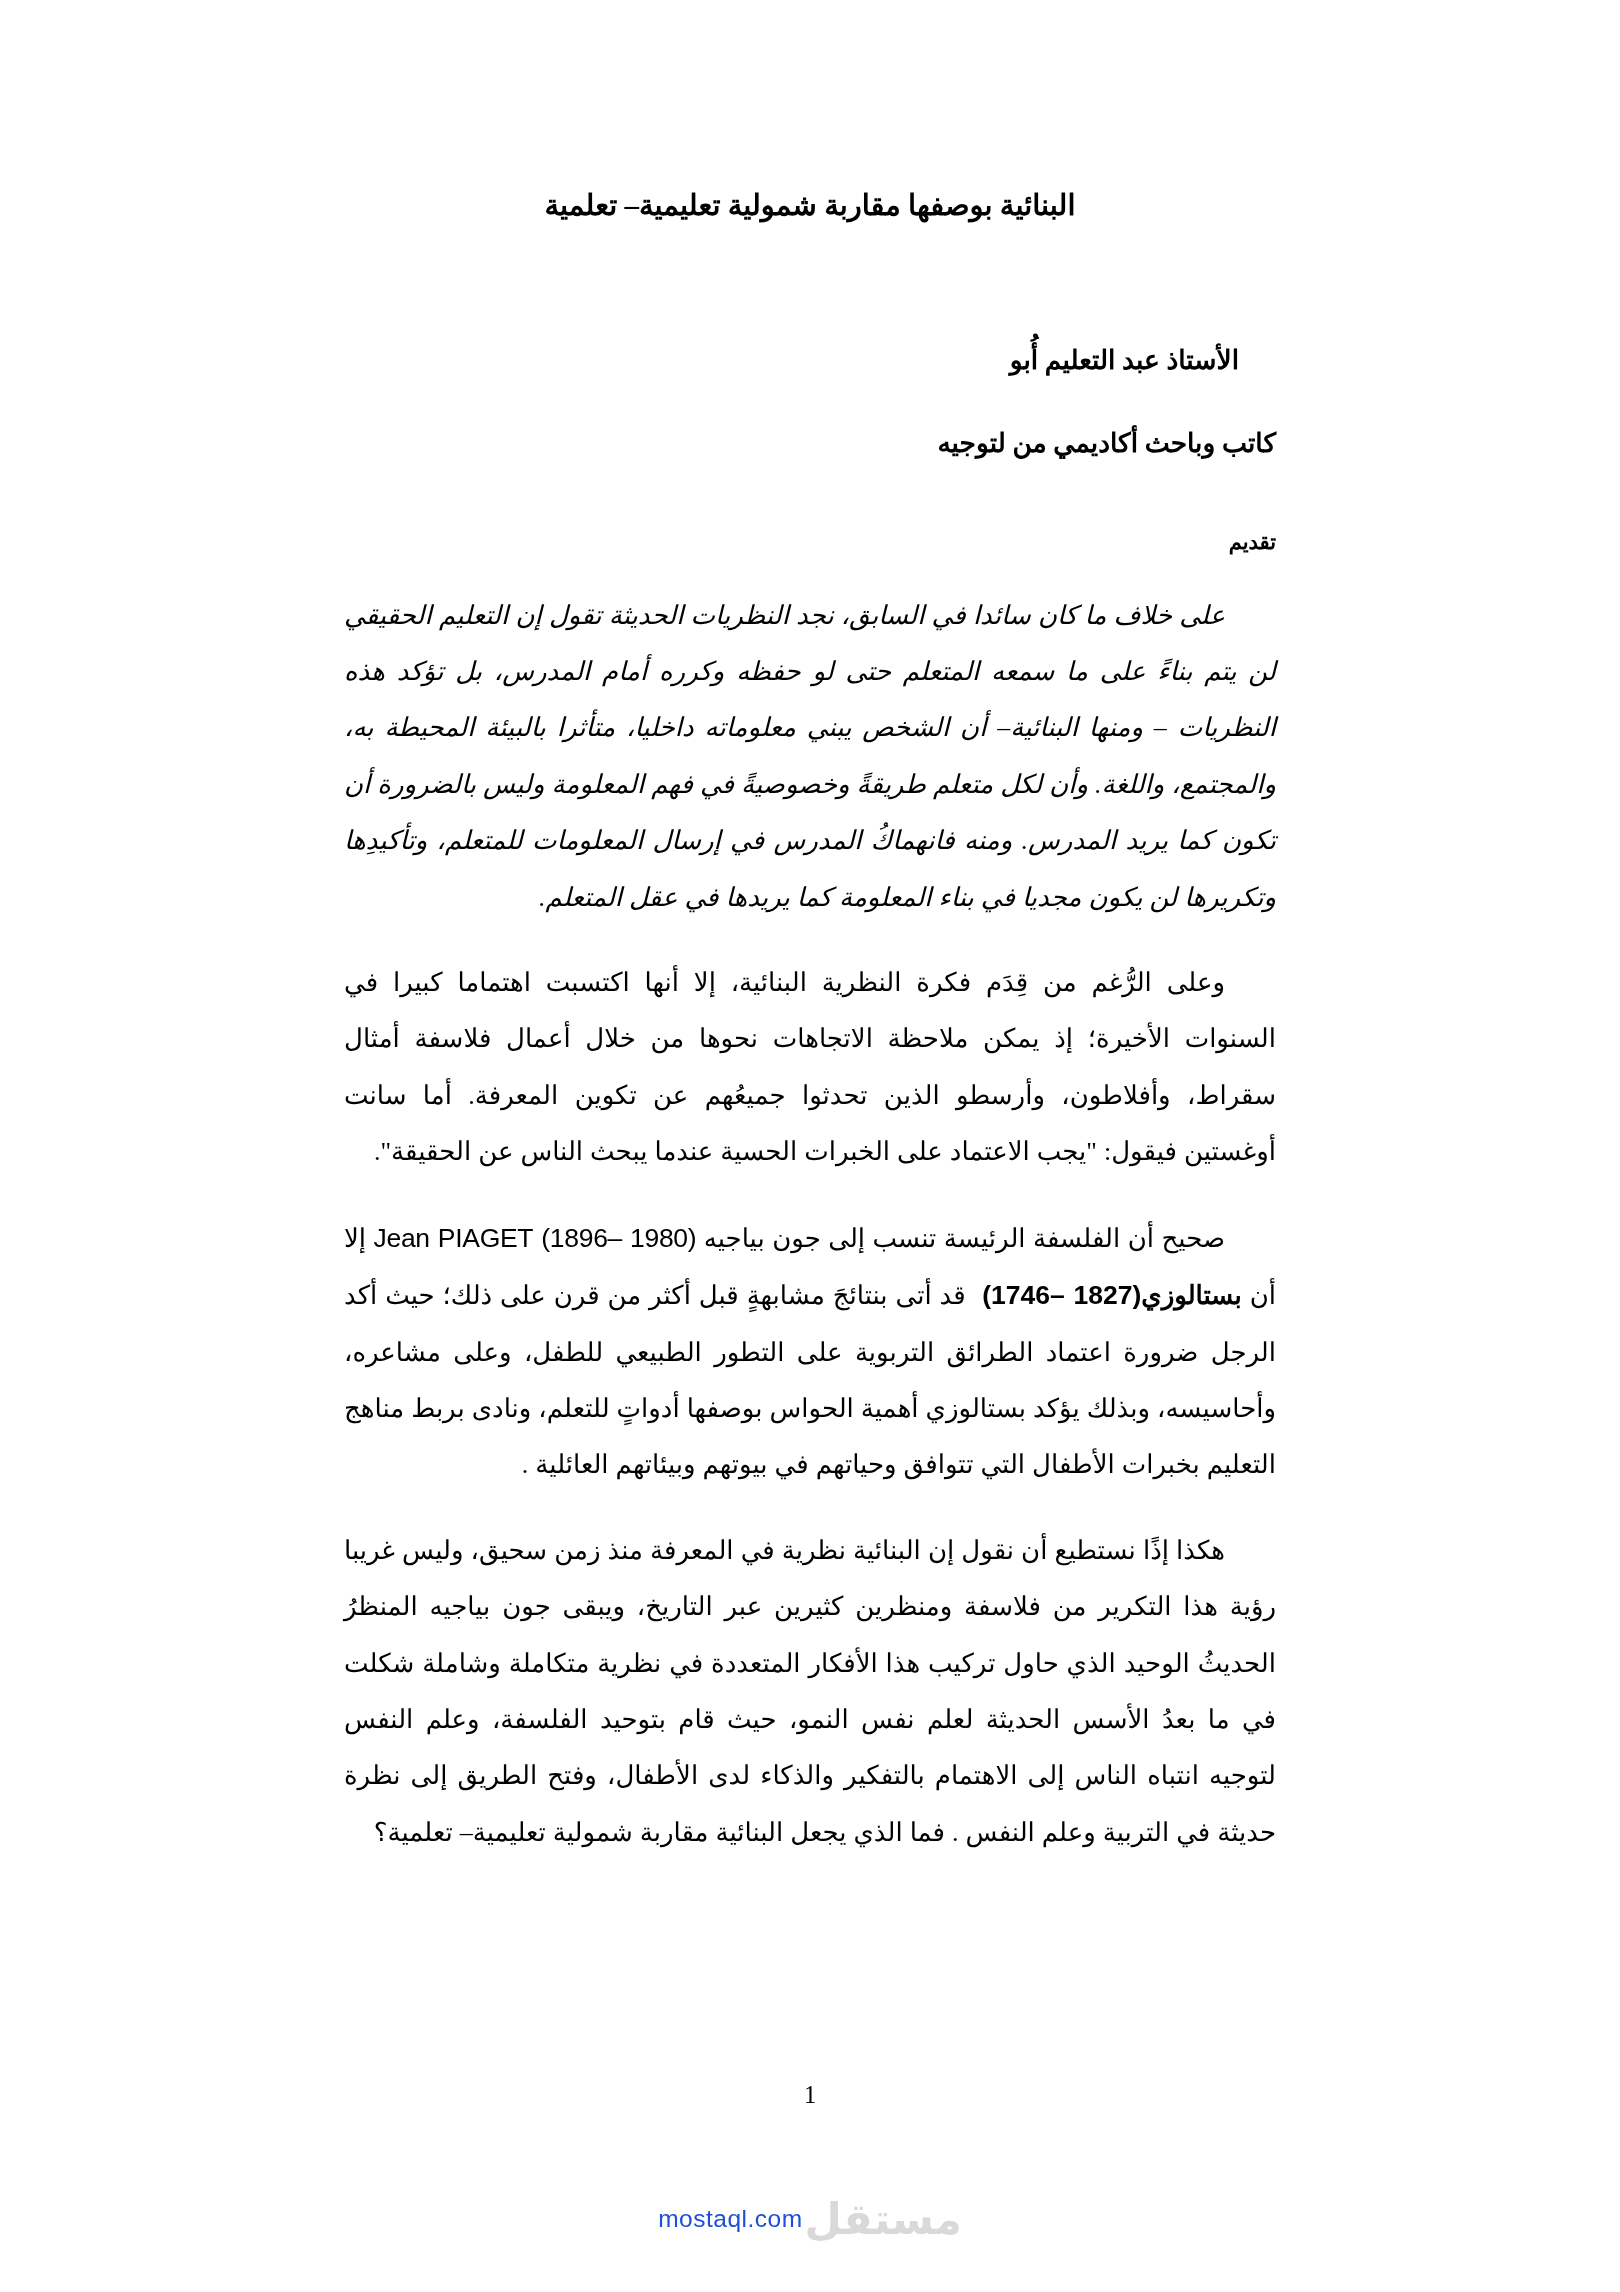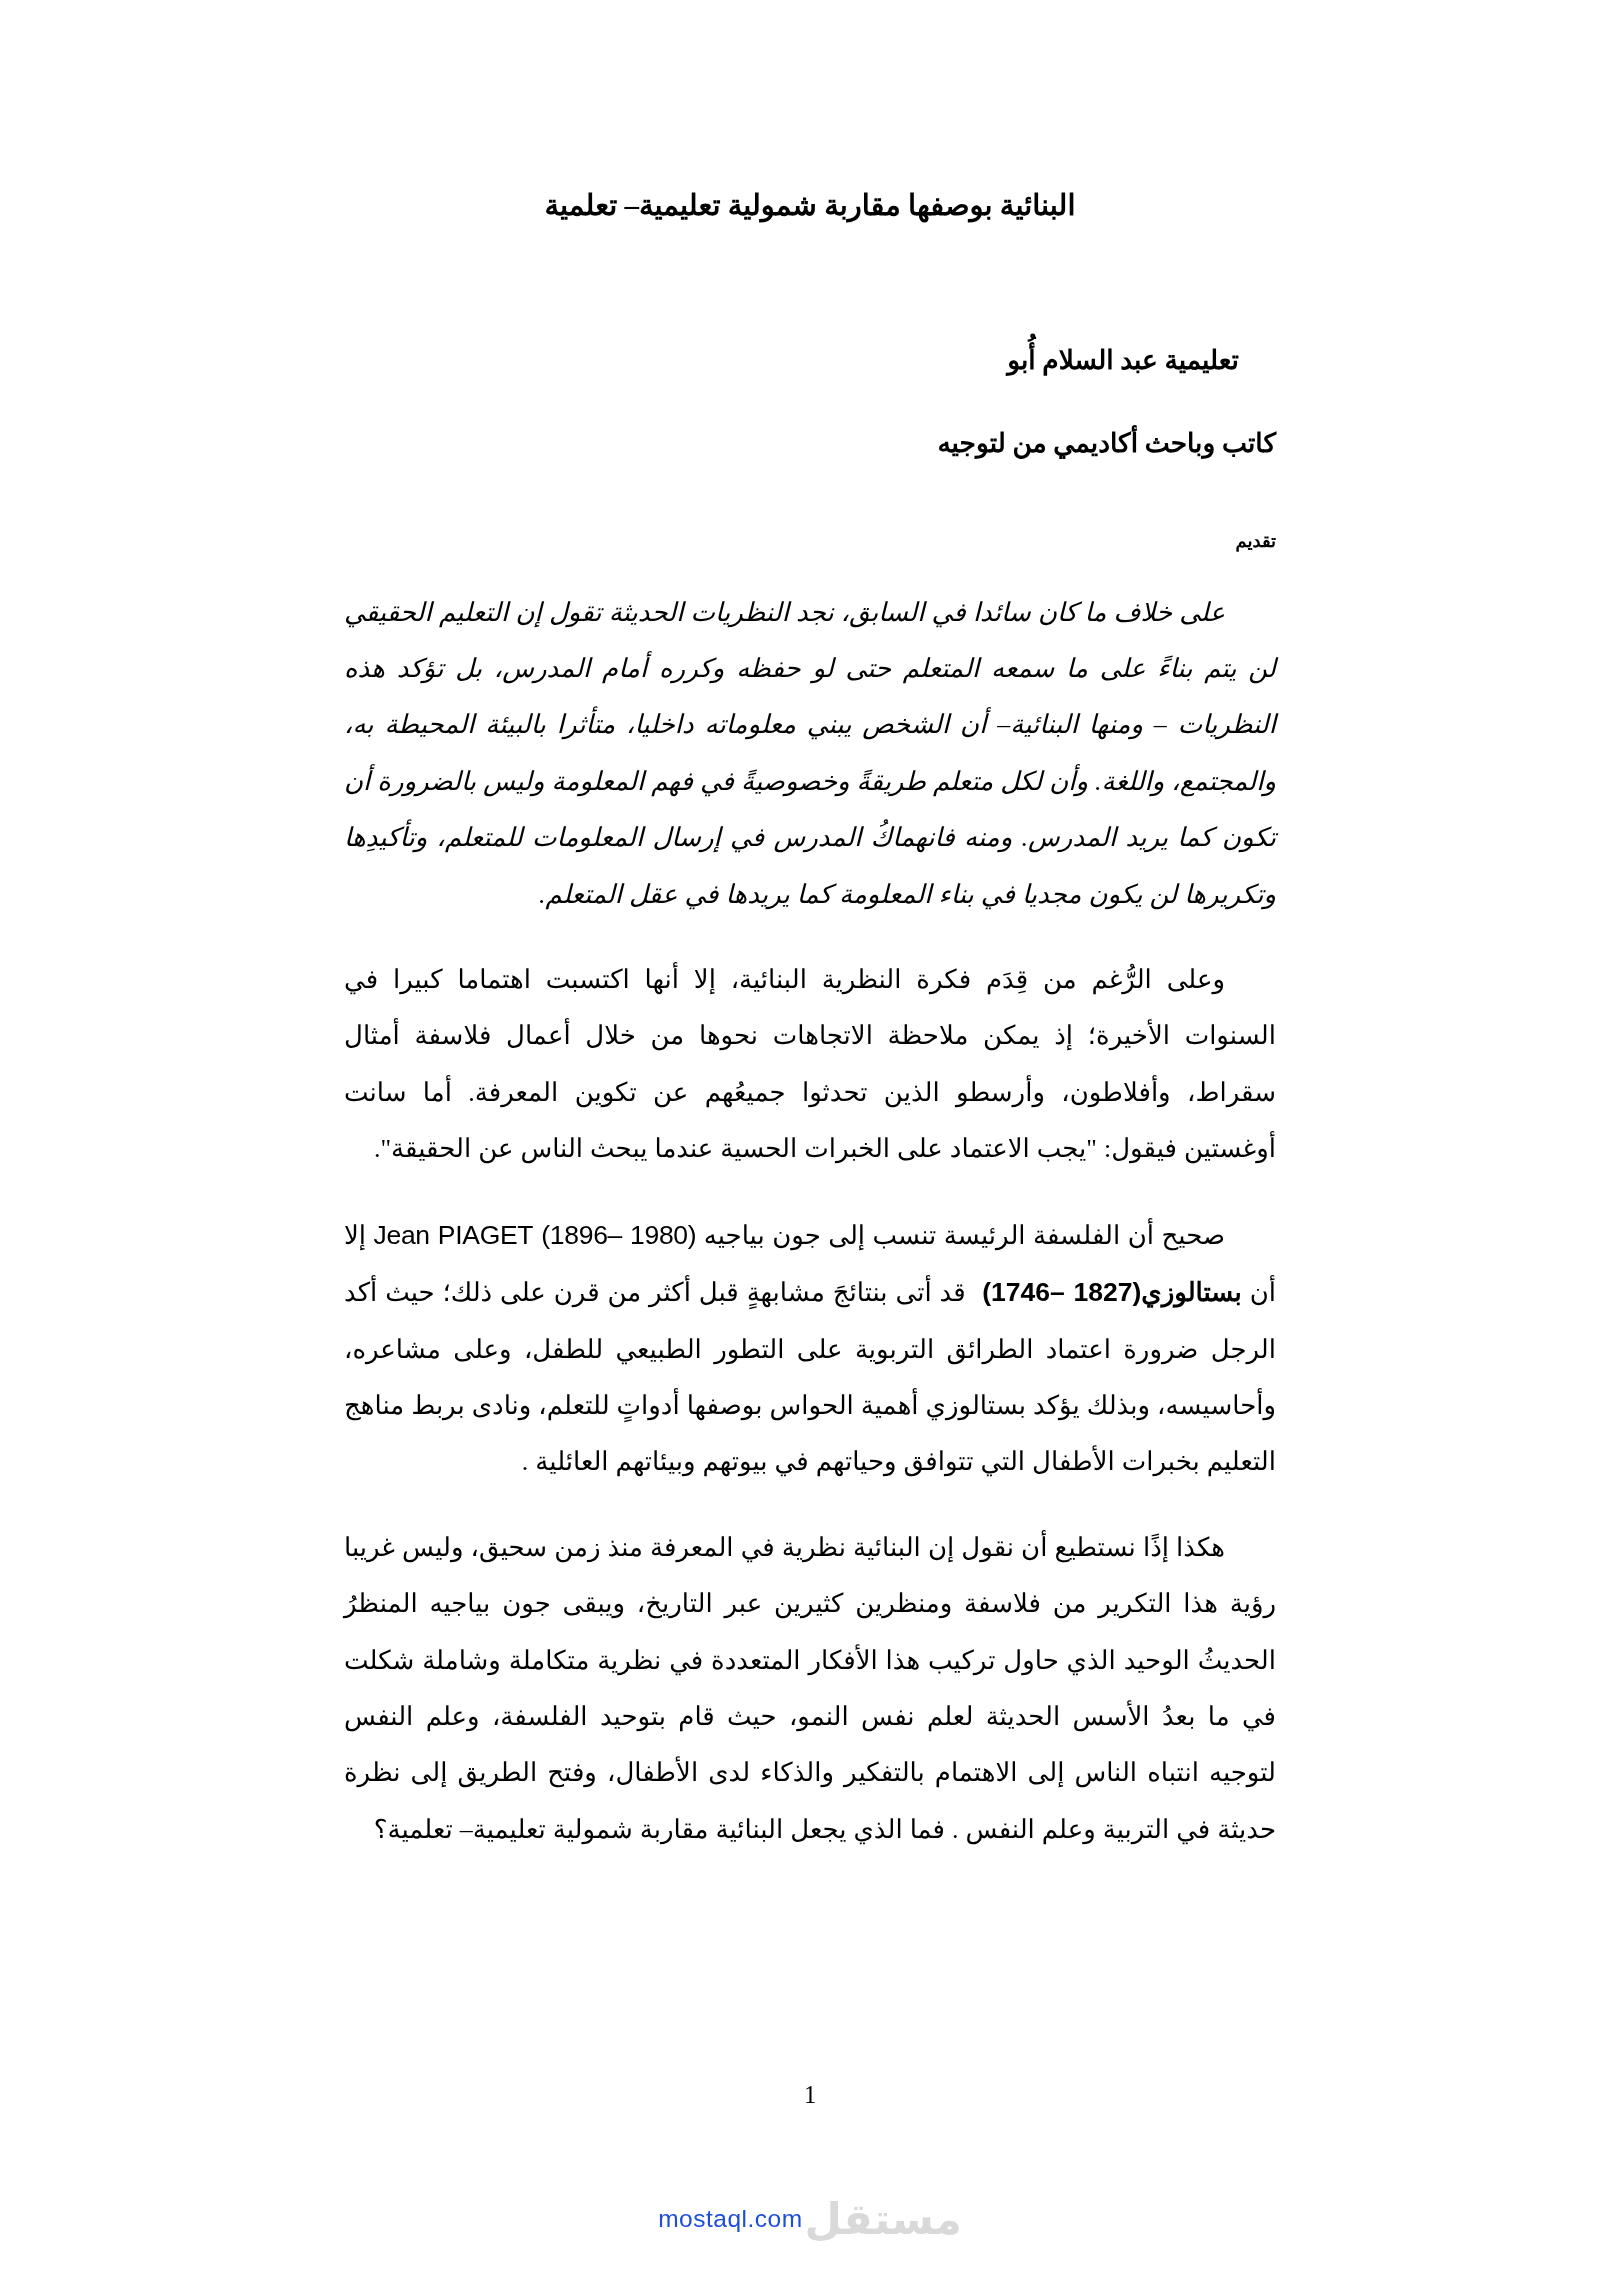--- a/index.html
+++ b/index.html
@@ -51,21 +51,21 @@
   }
   .author-role {
     font-weight: bold;
     font-size: 26.5px;
     text-align: right;
     margin: 51px 0 0 0;
     padding-right: 0;
   }
   .section-heading {
     font-weight: bold;
-    font-size: 18px;
+    font-size: 21px;
     text-align: right;
     margin: 71px 0 0 0;
   }
   p.body-par {
     font-size: 26px;
     line-height: 2.17;
     text-align: justify;
     text-align-last: right;
     margin: 29px 0 0 0;
     text-indent: 51px;
@@ -127,21 +127,21 @@
 </head>
 <body>
 
 <div class="page">
 
   <div class="content">
 
     <h1 class="doc-title">البنائية بوصفها مقاربة شمولية تعليمية– تعلمية</h1>
 
     <div class="author-block">
-      <div class="author-name">تعليمية عبد السلام أُبو</div>
+      <div class="author-name">الأستاذ عبد التعليم أُبو</div>
       <div class="author-role">كاتب وباحث أكاديمي من لتوجيه</div>
     </div>
 
     <h2 class="section-heading">تقديم</h2>
 
     <p class="body-par first-of-block">على خلاف ما كان سائدا في السابق، نجد النظريات الحديثة تقول إن التعليم الحقيقي لن يتم بناءً على ما سمعه المتعلم حتى لو حفظه وكرره أمام المدرس، بل تؤكد هذه النظريات – ومنها البنائية– أن الشخص يبني معلوماته داخليا، متأثرا بالبيئة المحيطة به، والمجتمع، واللغة. وأن لكل متعلم طريقةً وخصوصيةً في فهم المعلومة وليس بالضرورة أن تكون كما يريد المدرس. ومنه فانهماكُ المدرس في إرسال المعلومات للمتعلم، وتأكيدِها وتكريرها لن يكون مجديا في بناء المعلومة كما يريدها في عقل المتعلم.</p>
 
     <p class="body-par">وعلى الرُّغم من قِدَم فكرة النظرية البنائية، إلا أنها اكتسبت اهتماما كبيرا في السنوات الأخيرة؛ إذ يمكن ملاحظة الاتجاهات نحوها من خلال أعمال فلاسفة أمثال سقراط، وأفلاطون، وأرسطو الذين تحدثوا جميعُهم عن تكوين المعرفة. أما سانت أوغستين فيقول: "يجب الاعتماد على الخبرات الحسية عندما يبحث الناس عن الحقيقة".</p>
 
     <p class="body-par">

